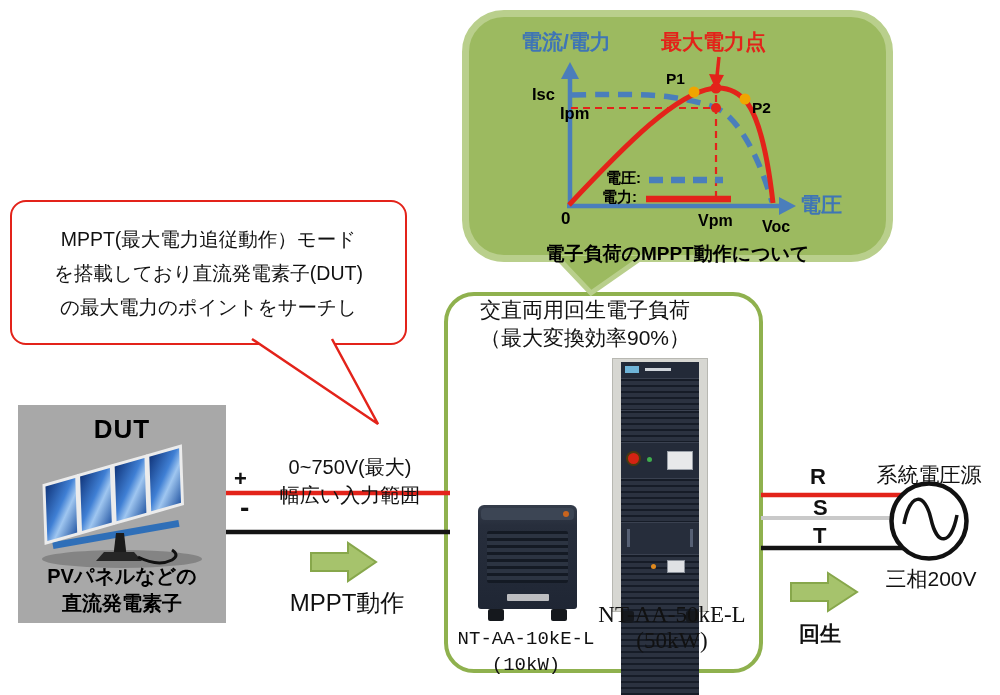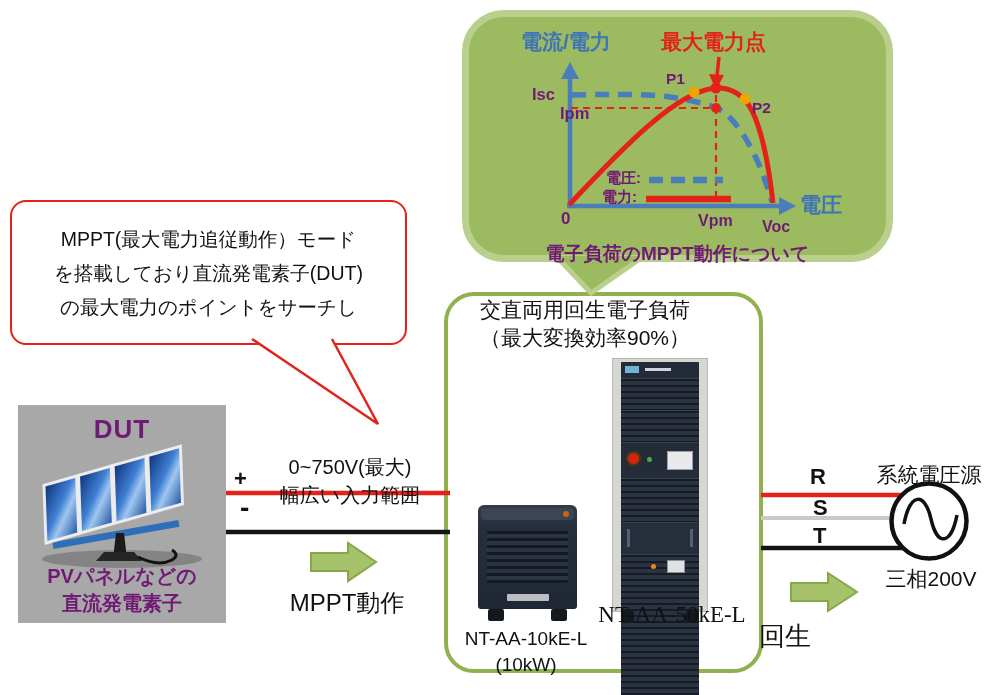--- a/index.html
+++ b/index.html
@@ -1,21 +1,21 @@
 <!DOCTYPE html>
 <html><head>
 <meta charset="utf-8">
 <style>
   html,body{margin:0;padding:0;background:#fff;}
   .stage{position:relative;width:1000px;height:695px;background:#fff;overflow:hidden;
          font-family:"Liberation Sans","DejaVu Sans",sans-serif;}
   .abs{position:absolute;}
   .t{position:absolute;white-space:nowrap;color:#111;line-height:1.15;}
   .b{font-weight:bold;}
-  .w{color:#701a75;}
+  .w{color:#000000;}
   .blue{color:#3f75b5;}
   .red{color:#e3231a;}
   .ctr{text-align:center;}
 
   
   .chart-bubble{left:462px;top:10px;width:417px;height:238px;background:#9cba60;
     border:7px solid #b9cf8c;border-radius:42px;z-index:1;}
 
   
   .callout{left:10px;top:200px;width:393px;height:141px;background:#fff;
@@ -204,28 +204,29 @@
     <div>幅広い入力範囲</div>
   </div>
   <span class="t b txt-layer-z" style="left:234px;top:466px;font-size:22px;">+</span>
   <span class="t b txt-layer-z" style="left:240px;top:492px;font-size:28px;">-</span>
   <div class="t ctr txt-layer-z" style="left:282px;top:589px;width:130px;font-size:24px;">MPPT動作</div>
 
   <div class="t ctr txt-layer-z" style="left:444px;top:296px;width:282px;font-size:21px;line-height:28px;">
     <div>交直両用回生電子負荷</div>
     <div>（最大変換効率90%）</div>
   </div>
-  <div class="t ctr txt-layer-z" style="left:452px;top:626px;width:148px;font-size:19px;line-height:26px;">
+  <div class="t ctr txt-layer-z" style="left:452px;top:626px;width:148px;font-size:19px;line-height:26px;font-family:Liberation Mono, monospace;">
     <div>NT-AA-10kE-L</div>
     <div>(10kW)</div>
   </div>
   <div class="t ctr txt-layer-z" style="left:594px;top:602px;width:156px;font-size:23px;line-height:26px;font-family:Liberation Serif, serif;">
     <div>NT-AA-50kE-L</div>
+    <div>(50kW)</div>
   </div>
 
   <div class="t ctr txt-layer-z" style="left:864px;top:463px;width:130px;font-size:21px;">系統電圧源</div>
   <span class="t b txt-layer-z" style="left:810px;top:464px;font-size:22px;">R</span>
   <span class="t b txt-layer-z" style="left:813px;top:495px;font-size:22px;">S</span>
   <span class="t b txt-layer-z" style="left:813px;top:523px;font-size:22px;">T</span>
   <div class="t ctr txt-layer-z" style="left:876px;top:567px;width:110px;font-size:21px;">三相200V</div>
-  <span class="t txt-layer-z" style="left:759px;top:622px;font-size:26px;">回生</span>
+  <span class="t txt-layer-z" style="left:799px;top:622px;font-size:21px;font-weight:bold;">回生</span>
 
 </div>
 
 </body></html>

